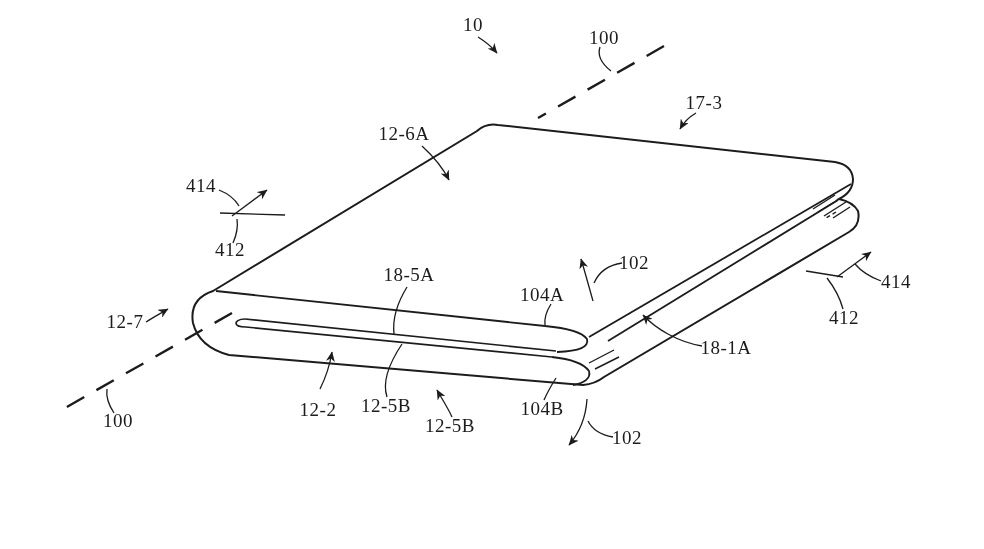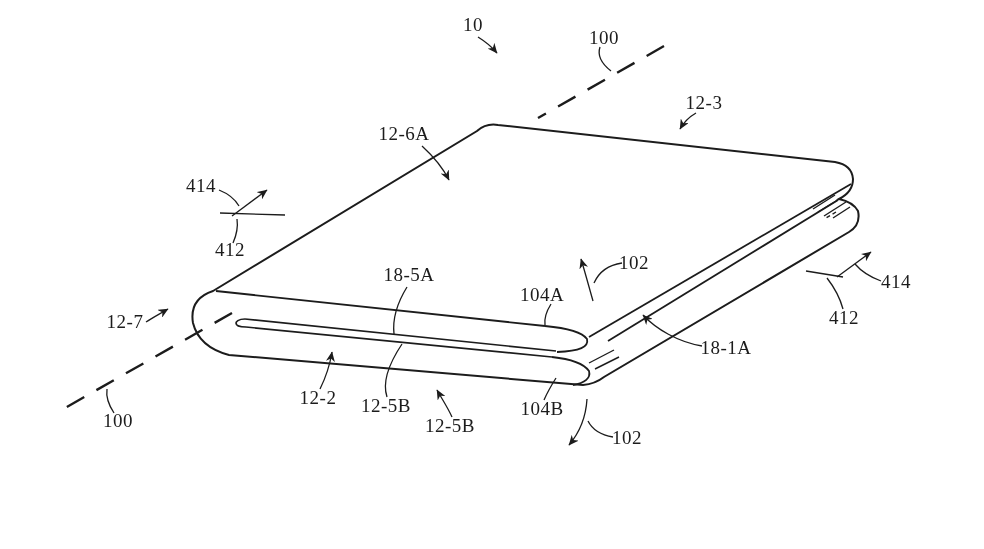--- a/index.html
+++ b/index.html
@@ -97,31 +97,31 @@
       <path d="M452,417 C448,408 442,399 437,390" marker-end="url(#ah)"></path>
       <path d="M544,400 C547,393 551,386 556,378"></path>
 
       <path d="M613,437 C601,435 592,429 588,421"></path>
       <path d="M587,399 C586,416 580,432 569,445" marker-end="url(#ah)"></path>
     </g>
   </svg>
 
   <div class="ref-label" style="left:473px;top:25px">10</div>
   <div class="ref-label" style="left:604px;top:38px">100</div>
-  <div class="ref-label" style="left:704px;top:103px">12-3</div>
+  <div class="ref-label" style="left:704px;top:103px">17-3</div>
   <div class="ref-label" style="left:404px;top:134px">12-6A</div>
   <div class="ref-label" style="left:201px;top:186px">414</div>
   <div class="ref-label" style="left:230px;top:250px">412</div>
   <div class="ref-label" style="left:125px;top:322px">12-7</div>
   <div class="ref-label" style="left:118px;top:421px">100</div>
   <div class="ref-label" style="left:409px;top:275px">18-5A</div>
   <div class="ref-label" style="left:542px;top:295px">104A</div>
   <div class="ref-label" style="left:634px;top:263px">102</div>
   <div class="ref-label" style="left:726px;top:348px">18-1A</div>
   <div class="ref-label" style="left:896px;top:282px">414</div>
   <div class="ref-label" style="left:844px;top:318px">412</div>
-  <div class="ref-label" style="left:318px;top:398px">12-2</div>
+  <div class="ref-label" style="left:318px;top:410px">12-2</div>
   <div class="ref-label" style="left:386px;top:406px">12-5B</div>
   <div class="ref-label" style="left:450px;top:426px">12-5B</div>
   <div class="ref-label" style="left:542px;top:409px">104B</div>
   <div class="ref-label" style="left:627px;top:438px">102</div>
 
 </div>
 
 </body></html>

